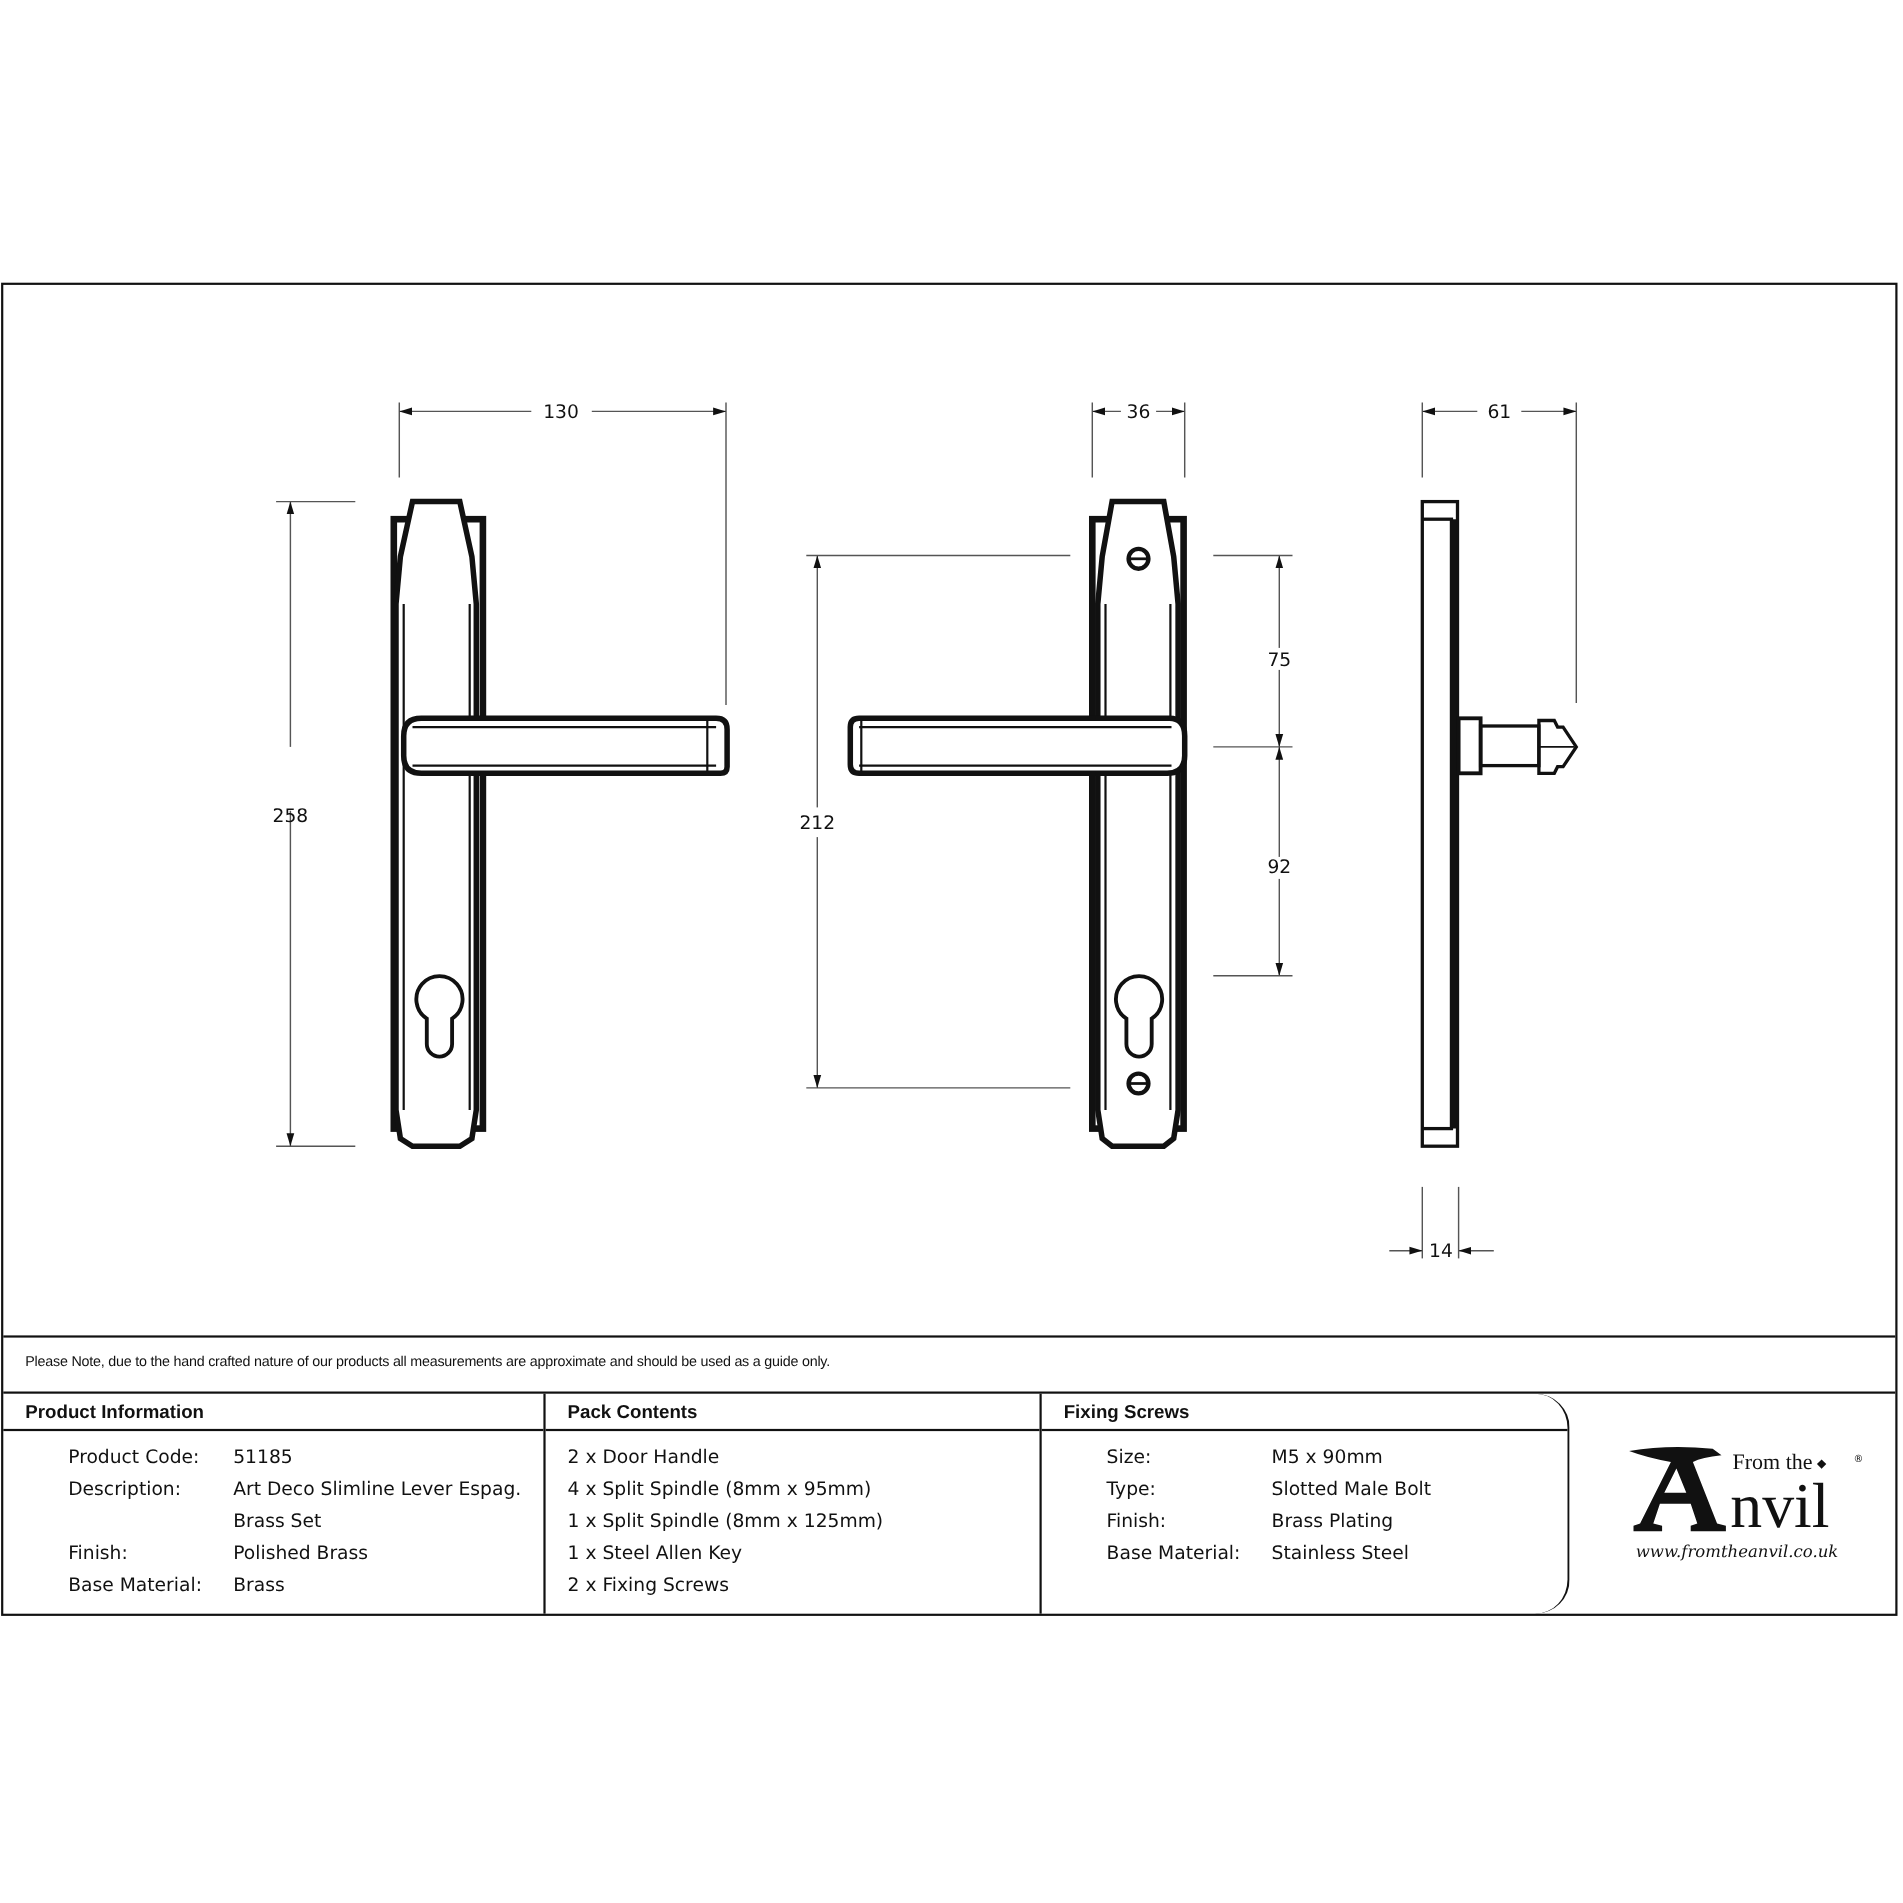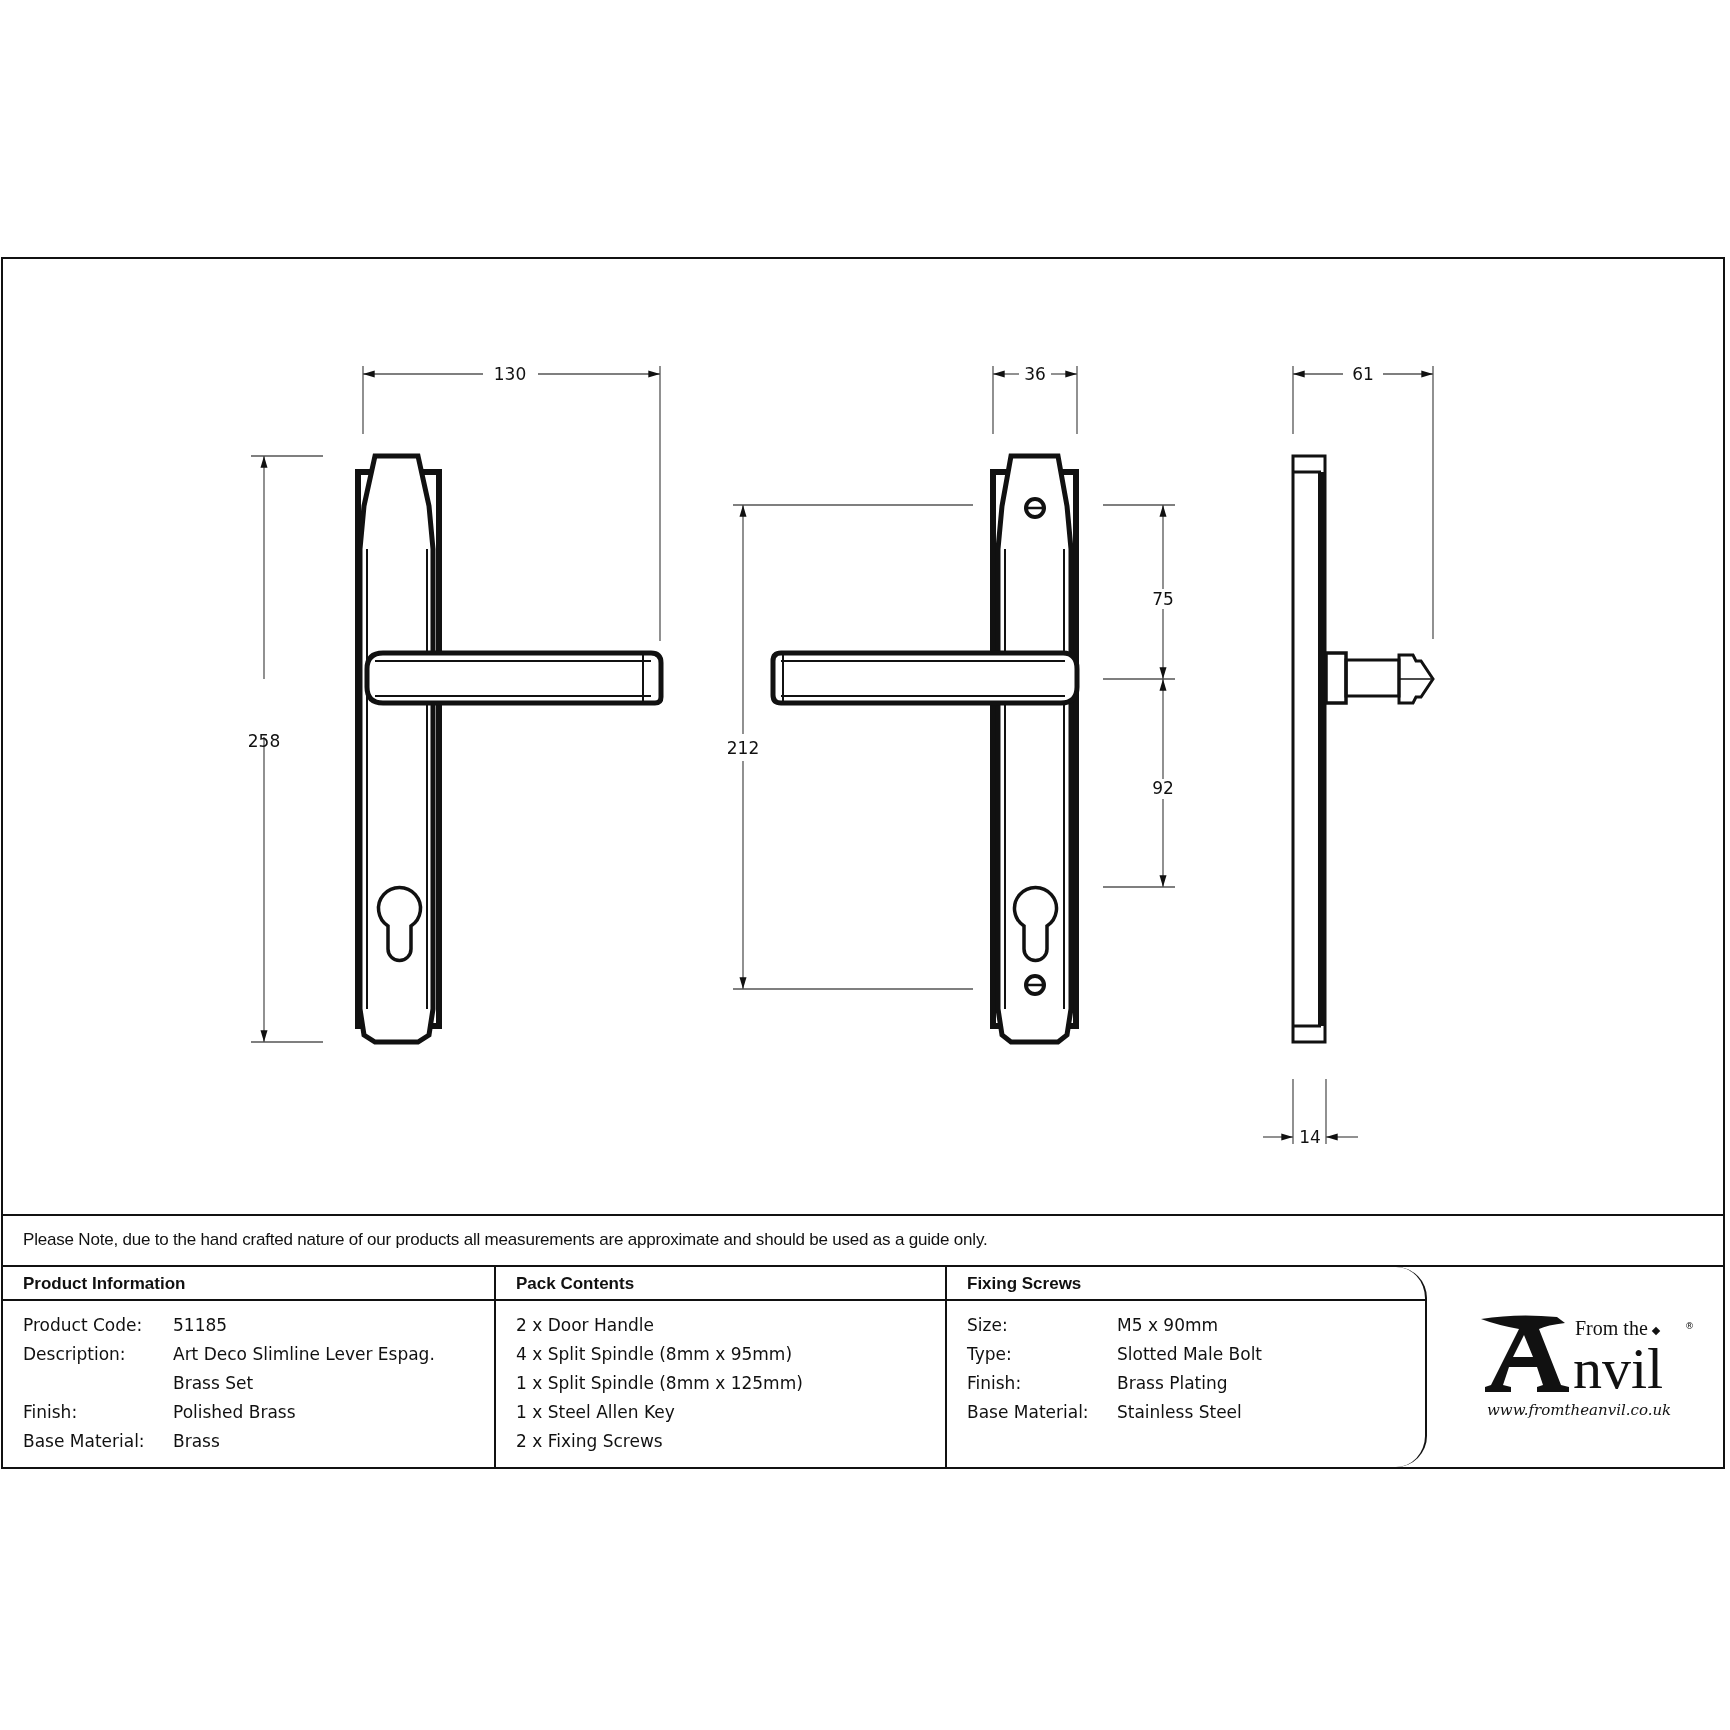--- a/index.html
+++ b/index.html
@@ -1,27 +1,27 @@
 <!DOCTYPE html>
 <html><head>
 <meta charset="utf-8">
 <style>
   html,body{margin:0;padding:0;background:#fff;}
   body{width:1730px;height:1730px;position:relative;overflow:hidden;font-family:"DejaVu Sans","Liberation Sans",sans-serif;color:#111;}
   #sheet{position:absolute;left:1px;top:257px;width:1724px;height:1212px;border:2px solid #111;box-sizing:border-box;}
   #drawing{position:absolute;left:0;top:0;}
   .dim{font-size:17px;fill:#111;font-family:"DejaVu Sans","Liberation Sans",sans-serif;}
   #note{position:absolute;left:0;top:955px;width:1720px;height:52px;border-top:2px solid #111;box-sizing:border-box;}
-  #note span{position:absolute;left:20px;top:14px;font-size:17px;font-family:"Liberation Sans","DejaVu Sans",sans-serif;letter-spacing:-0.2px;}
+  #note span{position:absolute;left:20px;top:14px;font-size:13px;font-family:"Liberation Sans","DejaVu Sans",sans-serif;letter-spacing:-0.2px;}
   #table{position:absolute;left:0;top:1006px;width:1720px;height:202px;border-top:2px solid #111;box-sizing:border-box;}
   .col{position:absolute;top:0;height:200px;border-right:2px solid #111;box-sizing:border-box;}
   .col-head{height:34px;border-bottom:2px solid #111;box-sizing:border-box;font-size:17px;padding:7px 0 0 20px;font-family:"Liberation Sans","DejaVu Sans",sans-serif;font-weight:bold;}
   .rows{padding:10px 0 0 20px;font-size:17px;font-family:"DejaVu Sans","Liberation Sans",sans-serif;}
   .row{display:flex;height:29px;line-height:29px;}
-  .row .k{width:150px;flex:none;}
+  .row .k{width:150px;flex:none;margin-left:39px;}
   .row .v{flex:1;padding-right:8px;}
   .line{height:29px;line-height:29px;}
   #logo{position:absolute;left:1424px;top:0;width:296px;height:200px;}
 </style>
 </head>
 <body>
 
 <div id="sheet">
   <svg id="drawing" width="1720" height="955" viewBox="0 0 1720 955">
     <defs>

